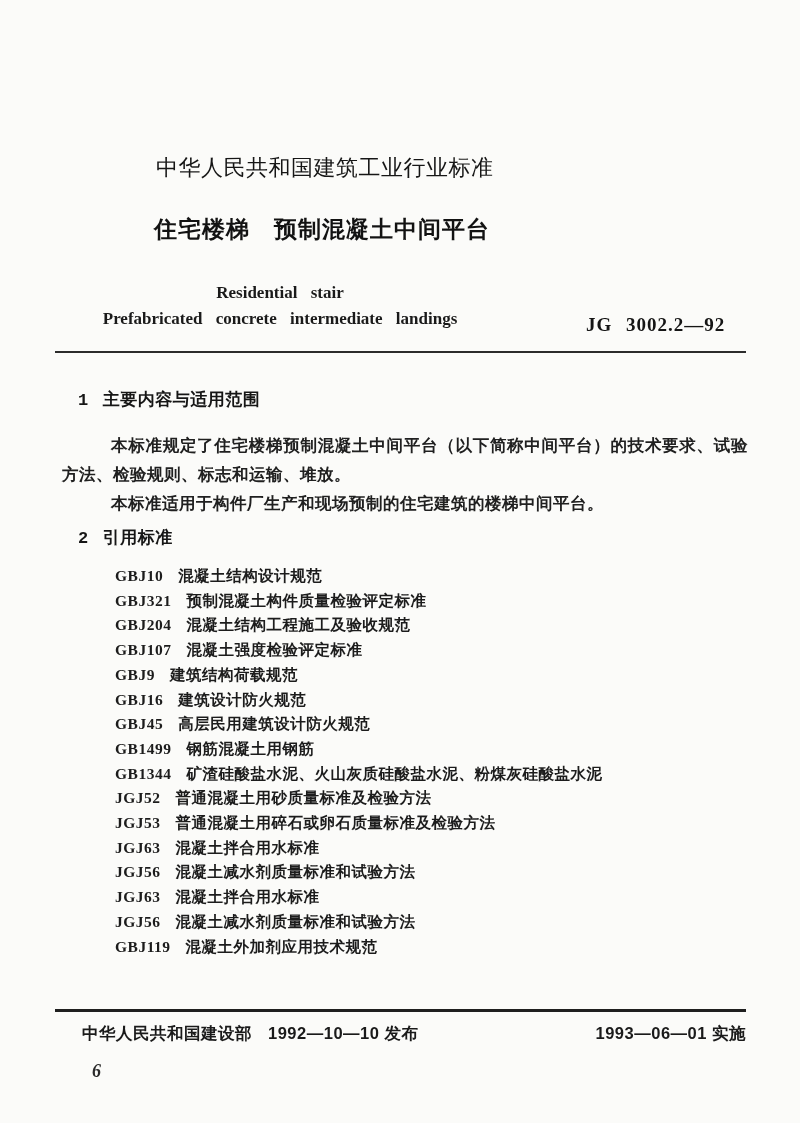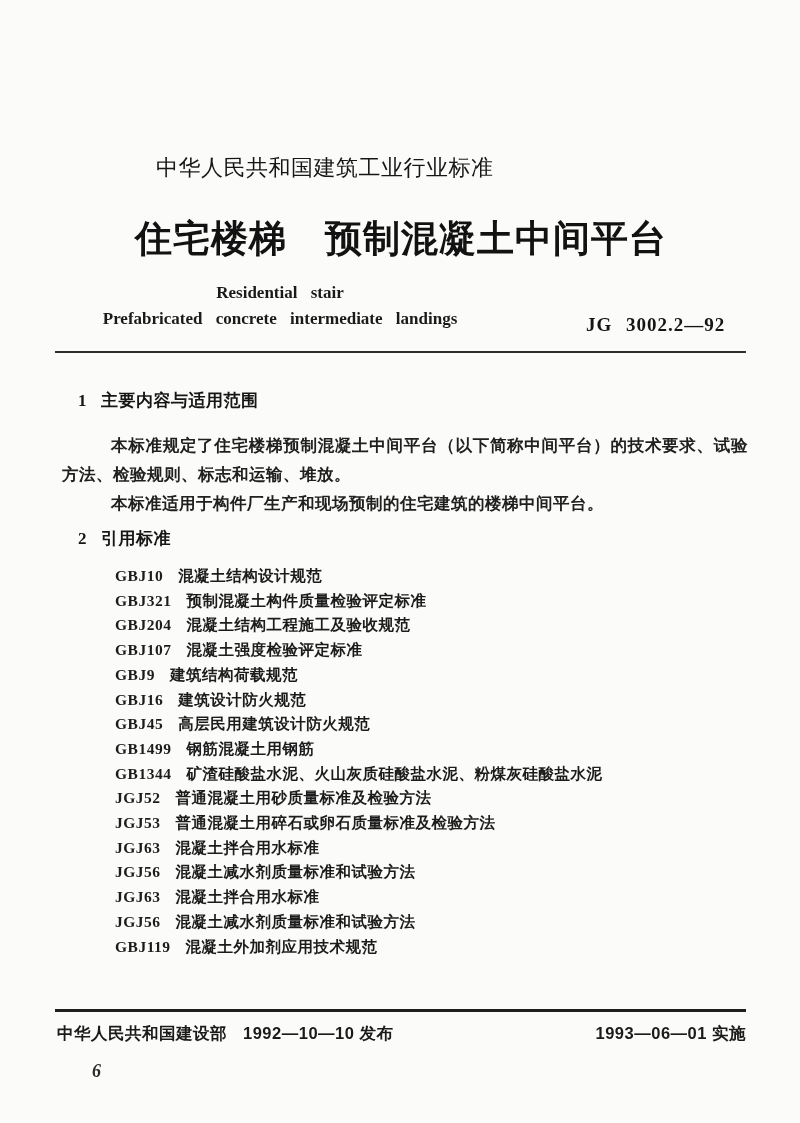--- a/index.html
+++ b/index.html
@@ -16,23 +16,23 @@
     overflow: hidden;
   }
   
   .std-class {
     position: absolute; left: 156px; top: 153px;
     font-family: "Liberation Sans", "DejaVu Sans", sans-serif;
     font-size: 22px; font-weight: normal; letter-spacing: 0.5px;
     color: #161616;
   }
   .title-cn {
-    position: absolute; left: 135px; top: 214px;
+    position: absolute; left: 154px; top: 214px;
     font-family: "Liberation Sans", "DejaVu Sans", sans-serif;
-    font-size: 37px; font-weight: bold; letter-spacing: 1px;
+    font-size: 23px; font-weight: bold; letter-spacing: 1px;
     color: #121212;
   }
   .title-en {
     position: absolute; left: 0; top: 280px; width: 560px;
     text-align: center;
     font-size: 17px; font-weight: bold;
     line-height: 26px; word-spacing: 9px;
     color: #1a1a1a;
   }
   .std-code {
@@ -45,21 +45,21 @@
     position: absolute; left: 55px; top: 351px;
     width: 691px; height: 2px;
     background: #2c2c2c;
   }
   
   .content {
     position: absolute; left: 62px; top: 391px; width: 686px;
   }
   .sec-heading {
     margin: 0; padding-left: 16px;
-    font-family: Liberation Serif, serif;
+    font-family: Liberation Mono, monospace;
     font-size: 17px; font-weight: bold; line-height: 19px;
     letter-spacing: 0.5px; color: #161616;
   }
   .sec-heading .sec-num { margin-right: 14px; }
   .sec-heading.sec2 { margin-top: 11px; }
   .paragraphs p {
     margin: 0; text-indent: 49px;
     font-size: 16.5px; font-weight: 600;
     line-height: 29px; letter-spacing: 0.5px;
     text-align: justify; color: #202020;
@@ -78,21 +78,21 @@
     width: 691px; height: 3px;
     background: #1f1f1f;
   }
   .footer-row {
     position: absolute; left: 57px; top: 1023px; width: 689px;
     display: flex; justify-content: space-between;
     font-family: "Liberation Sans", "DejaVu Sans", sans-serif;
     font-size: 16.5px; font-weight: bold; color: #1a1a1a;
     letter-spacing: 0.5px;
   }
-  .footer-issuer { margin-right: 16px; }
+  .footer-issuer { margin-right: 16px; margin-left: 25px; }
   .page-num {
     position: absolute; left: 92px; top: 1061px;
     font-size: 18px; font-weight: bold; font-style: italic;
     color: #2a2a2a;
   }
 </style>
 </head>
 <body>
 
 <div class="page">

